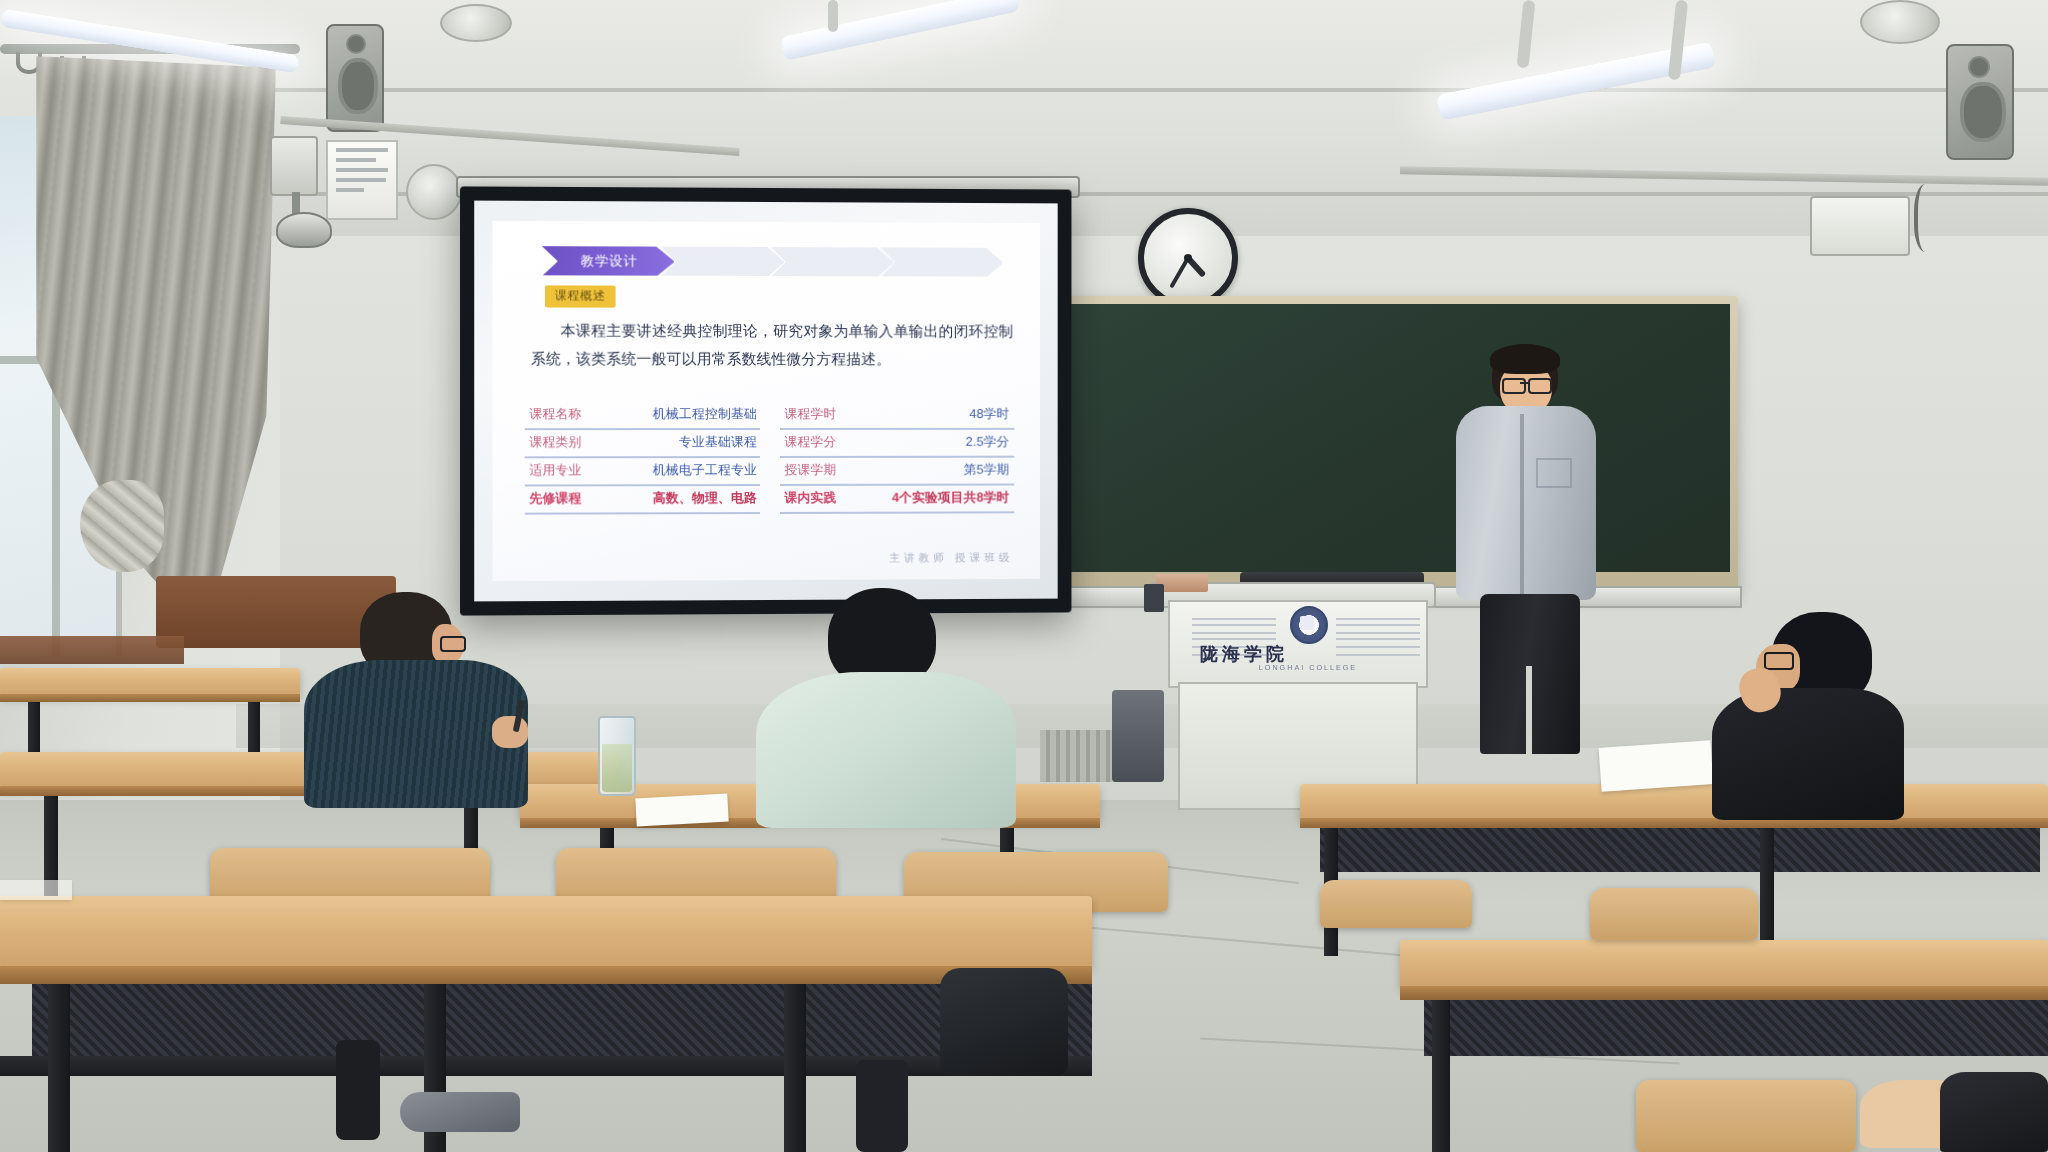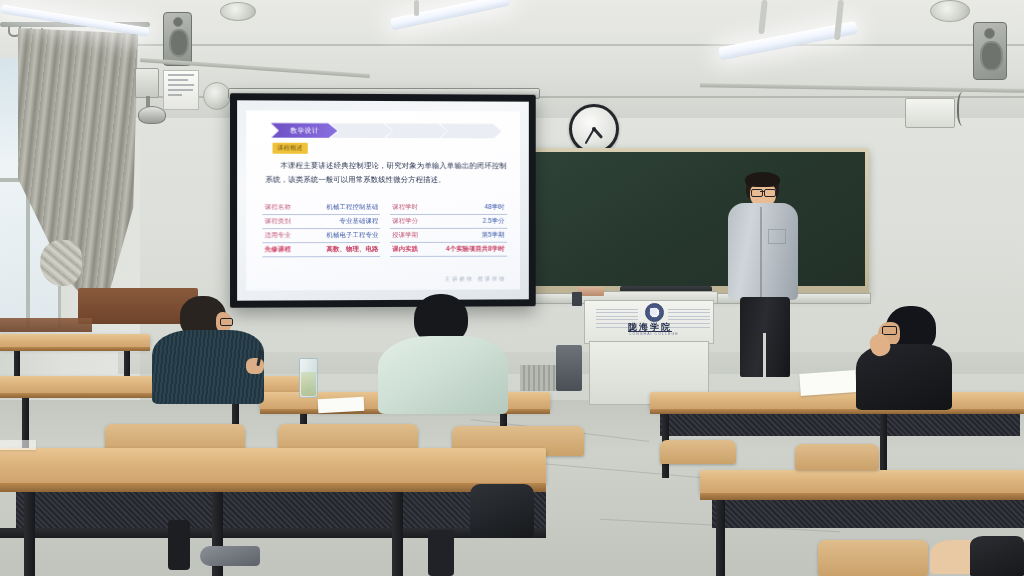--- a/index.html
+++ b/index.html
@@ -117,22 +117,22 @@
     background:linear-gradient(180deg,#3a3d41,#191b1e);border-radius:2px;}
   .podium-body{position:absolute;left:584px;top:300px;width:128px;height:42px;
     background:linear-gradient(180deg,#f3f4f0,#e2e4de);border:1px solid #b3b7b0;}
   .podium-base{position:absolute;left:589px;top:341px;width:118px;height:62px;
     background:linear-gradient(180deg,#eceee8,#d8dbd4);border:1px solid #b3b7b0;}
   .podium-emblem{position:absolute;left:645px;top:303px;width:17px;height:17px;border-radius:50%;
     background:radial-gradient(circle,#f7f8f5 40%,#4a5a86 42%,#3c4c74 100%);
     border:1.5px solid #38476d;}
   .podium-emblem:after{content:"";position:absolute;left:4px;top:4px;width:7px;height:7px;
     background:#e9ecf4;border-radius:1px;}
-  .podium-cn{position:absolute;left:616px;top:321px;width:68px;text-align:center;
-    font-family:"Liberation Serif",serif;font-size:9px;color:#2b3350;letter-spacing:2px;font-weight:bold;text-decoration:underline;}
+  .podium-cn{position:absolute;left:588px;top:321px;width:68px;text-align:center;
+    font-family:"Liberation Serif",serif;font-size:9px;color:#2b3350;letter-spacing:2px;font-weight:bold;}
   .podium-en{position:absolute;left:620px;top:332px;width:68px;text-align:center;
     font-size:3.6px;color:#6f7892;letter-spacing:1px;}
   .podium-lines{position:absolute;width:42px;}
   .podium-lines i{display:block;height:1px;margin:2.6px 0;background:#b6bcc8;opacity:.8;}
   .podium-gear{position:absolute;left:578px;top:287px;width:26px;height:9px;
     background:linear-gradient(180deg,#d9b49a,#b98b6c);border-radius:1px;}
   .podium-dark{position:absolute;left:572px;top:292px;width:10px;height:14px;background:#3c4149;border-radius:1px;}
   .cpu-tower{position:absolute;left:556px;top:345px;width:26px;height:46px;
     background:linear-gradient(180deg,#6e737a,#4a4f56);border-radius:2px;}
 

